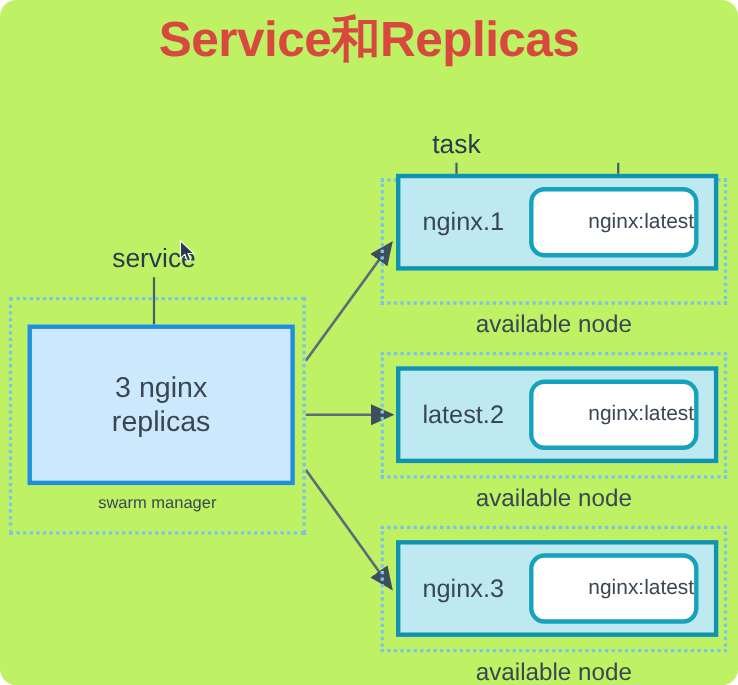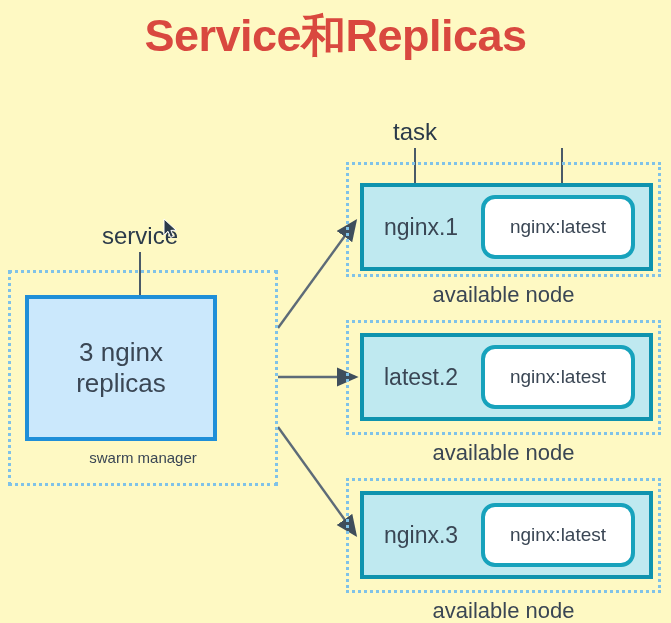--- a/index.html
+++ b/index.html
@@ -7,22 +7,23 @@
     padding: 0;
     background: #ffffff;
   }
   body {
     font-family: "Liberation Sans", sans-serif;
   }
   #stage {
     position: relative;
     width: 671px;
     height: 623px;
-    background: #fef9c3;
+    background: #bef264;
     overflow: hidden;
+    border-radius: 15px;
   }
 
   
   .title {
     position: absolute;
     left: 0;
     top: 6px;
     width: 671px;
     text-align: center;
     font-size: 45px;
@@ -56,21 +57,21 @@
   #swarm-box {
     left: 8px;
     top: 270px;
     width: 270px;
     height: 216px;
   }
   #service-box {
     position: absolute;
     left: 25px;
     top: 295px;
-    width: 192px;
+    width: 243px;
     height: 146px;
     background: #cbe8fc;
     border: 4px solid #1f8fd8;
     box-sizing: border-box;
     display: flex;
     align-items: center;
     justify-content: center;
   }
   #service-box .box-text {
     font-size: 26px;
@@ -125,40 +126,40 @@
     top: 50%;
     transform: translateY(-50%);
     width: 154px;
     height: 64px;
     background: #ffffff;
     border: 4px solid #17a2bc;
     border-radius: 14px;
     box-sizing: border-box;
     display: flex;
     align-items: center;
-    justify-content: center;
+    justify-content: flex-end;
   }
   .container-label {
     font-size: 19px;
     color: #3a4654;
     white-space: nowrap;
   }
   .node-caption {
     position: absolute;
     left: 346px;
     width: 315px;
     font-size: 22px;
     color: #3a4654;
     text-align: center;
     white-space: nowrap;
   }
 
   
   #node-dotted-1 { top: 162px; }
-  #task-box-1    { top: 183px; padding-left: 32px; }
+  #task-box-1    { top: 158px; padding-left: 32px; }
   #node-caption-1{ top: 282px; }
   
   #node-dotted-2 { top: 320px; }
   #task-box-2    { top: 333px; }
   #node-caption-2{ top: 440px; }
   
   #node-dotted-3 { top: 478px; }
   #task-box-3    { top: 491px; }
   #node-caption-3{ top: 598px; }
 

